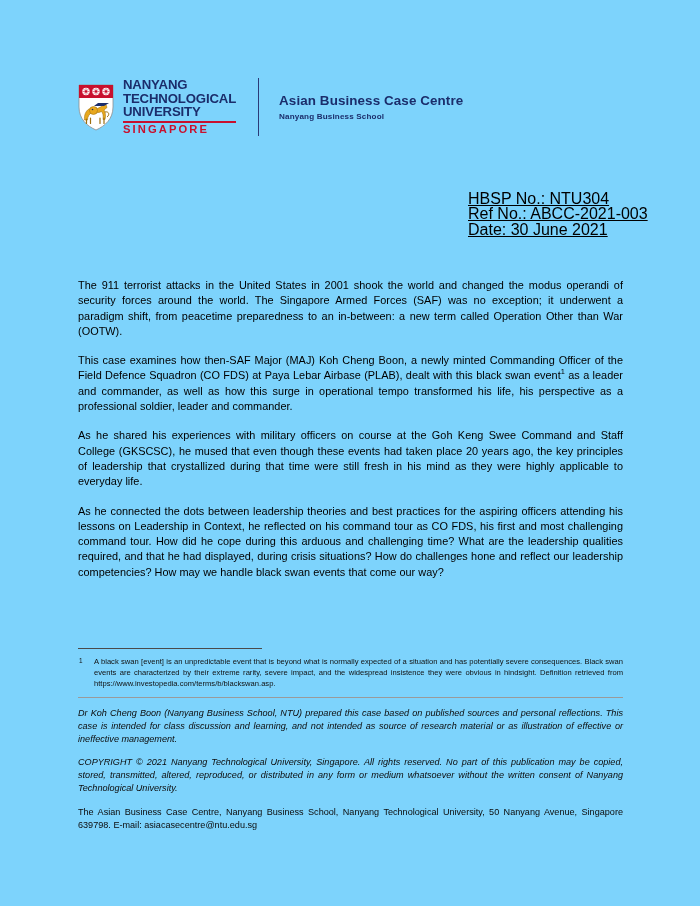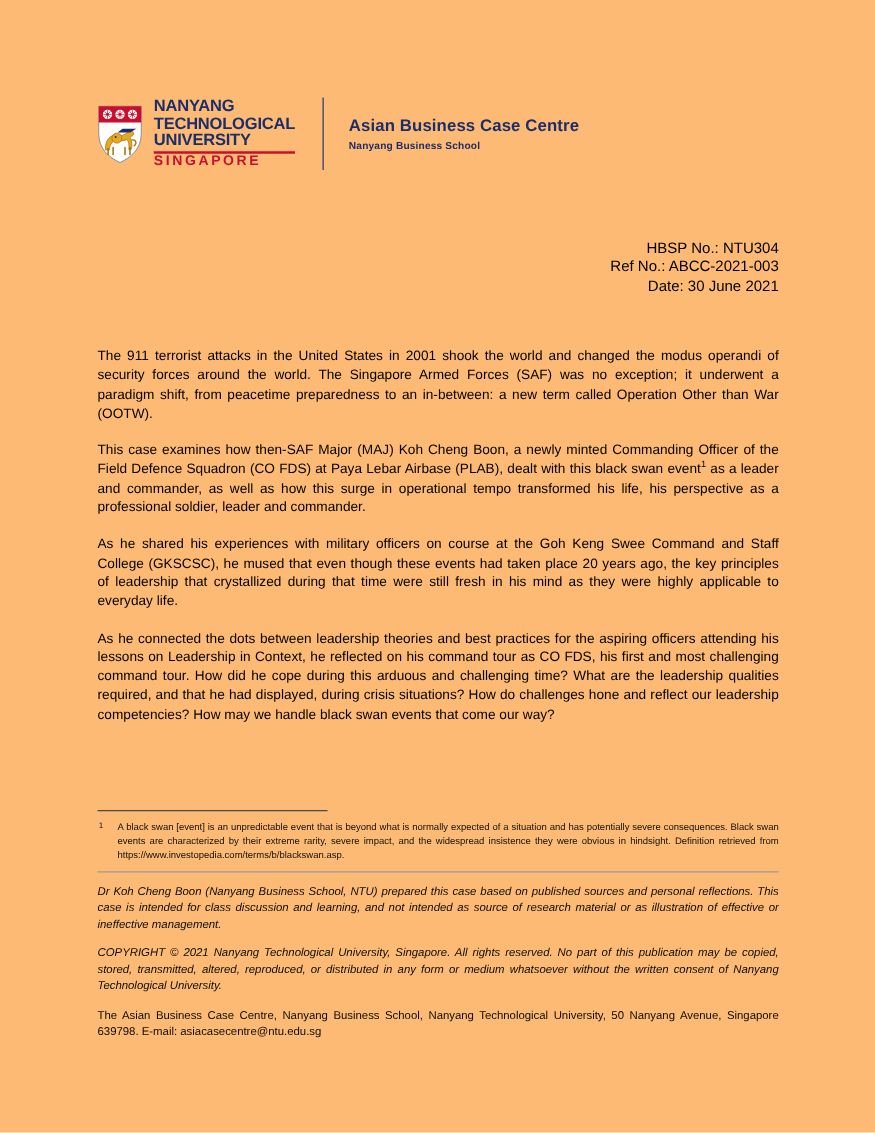--- a/index.html
+++ b/index.html
@@ -12,21 +12,21 @@
     height: 906px;
     font-family: "Liberation Sans", sans-serif;
     color: #000000;
     -webkit-font-smoothing: antialiased;
   }
 
   .page {
     position: relative;
     width: 700px;
     height: 906px;
-    background: #fdba74;
+    background: #7dd3fc;
     box-sizing: border-box;
     overflow: hidden;
   }
 
   .content {
     position: absolute;
     left: 78px;
     top: 0;
     width: 545px;
   }
@@ -135,23 +135,24 @@
     margin-top: 16px;
     letter-spacing: 0.1px;
   }
 
   .meta {
     position: absolute;
     right: 0;
     top: 1px;
     width: 155px;
     font-family: "Liberation Sans", sans-serif;
-    font-size: 12px;
+    font-size: 16px;
     line-height: 15.4px;
-    text-align: right;
+    text-align: left;
+    text-decoration: underline;
   }
   .meta .meta-line { display: block; white-space: nowrap; }
 
   
   .section-head {
     font-family: "Liberation Sans", sans-serif;
     font-weight: bold;
     font-size: 10.9px;
     letter-spacing: 0.3px;
     margin-top: 40px;

